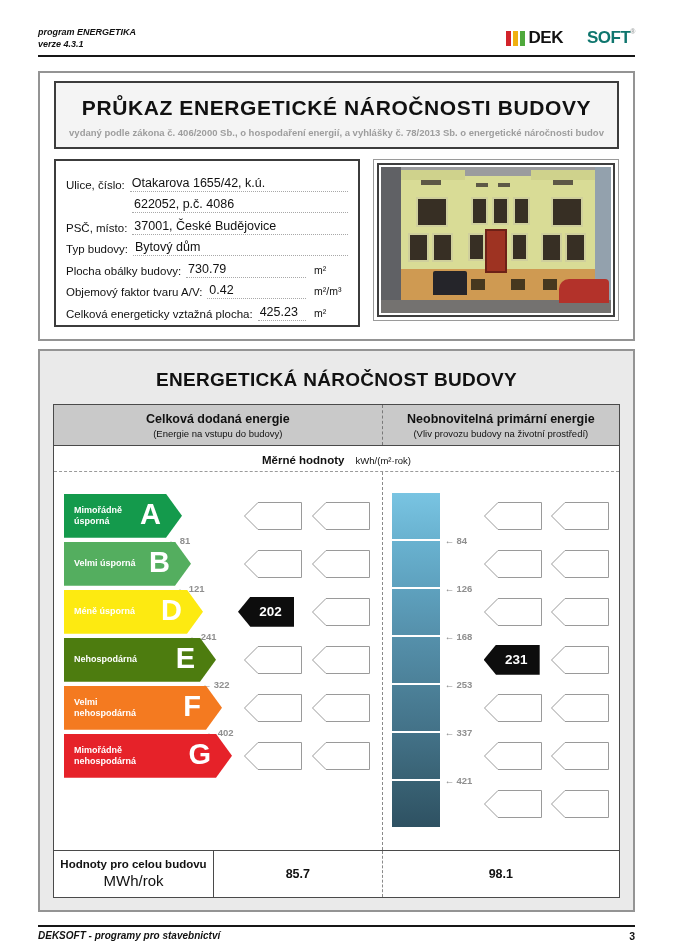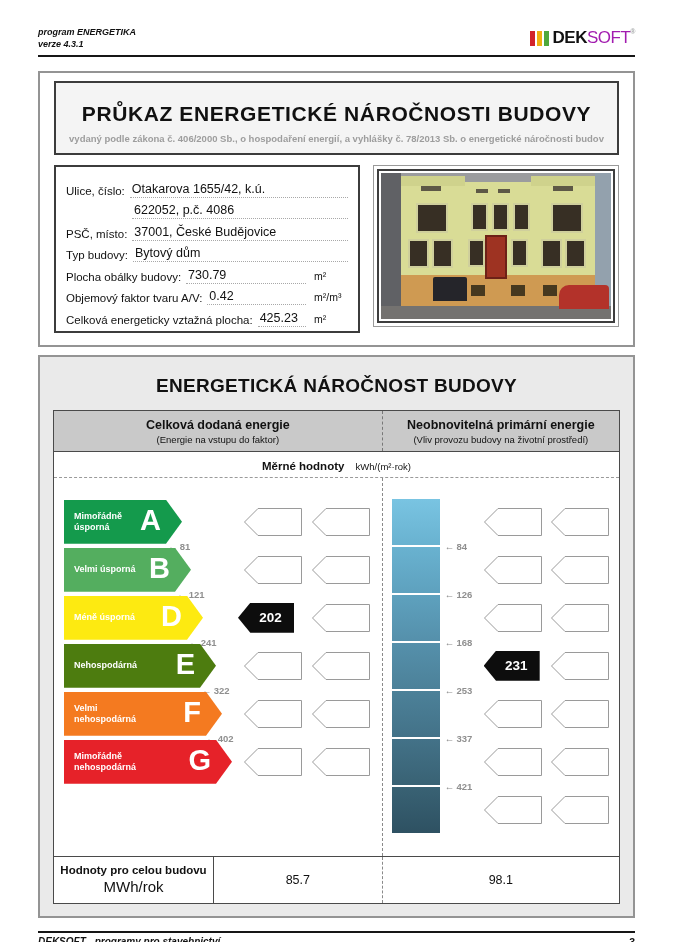--- a/index.html
+++ b/index.html
@@ -8,27 +8,27 @@
     padding:26px 38px 0;background:#ffffff;color:#111;
     font-family:"Liberation Sans",sans-serif;overflow:hidden;
   }
   
   .doc-header{display:flex;justify-content:space-between;align-items:flex-start;}
   .prog{font-size:9px;font-weight:bold;font-style:italic;line-height:1.35;}
   .logo{display:flex;align-items:center;gap:4px;margin-top:2px;}
   .logo-bars{display:flex;gap:2px;}
   .logo-bars span{width:5px;height:15px;display:block;}
   .logo-text{font-size:17px;font-weight:900;letter-spacing:-0.5px;}
-  .logo-soft{color:#a21caf;font-weight:400;}
+  .logo-soft{color:#0f766e;font-weight:700;margin-left:24px;}
   .logo-reg{font-size:7px;color:#a2a6a6;vertical-align:top;}
   hr.black{border:none;border-top:2px solid #161616;margin:5px 0 0;}
   
   .sec1{border:2px solid #949494;margin-top:14px;padding:8px 14px 12px;}
   .title-box{border:2px solid #3c3c3c;background:#f4f4f4;text-align:center;padding:13px 4px 9px;}
-  .title-box h1{margin:6px;font-size:21px;letter-spacing:0.6px;font-weight:bold;}
+  .title-box h1{margin:0;font-size:21px;letter-spacing:0.6px;font-weight:bold;}
   .subtitle{font-size:9.5px;font-weight:bold;color:#9d9d9d;margin-top:7px;}
   .info-row{display:flex;justify-content:space-between;margin-top:10px;align-items:center;}
   .info-box{border:2px solid #3c3c3c;width:306px;box-sizing:border-box;padding:9px 10px 4px;}
   .f-row{display:flex;align-items:flex-end;min-height:21.5px;font-size:11.5px;}
   .f-label{white-space:nowrap;padding-bottom:1px;}
   .f-val{flex:1;border-bottom:1px dotted #a8a8a8;font-weight:normal;font-size:12.5px;margin-left:5px;padding:0 0 1px 2px;white-space:nowrap;}
   .f-row.cont .f-val{margin-left:66px;}
   .f-unit{min-width:34px;font-size:10.5px;padding:0 0 2px 8px;}
   
   .photo-frame{border:1px solid #9a9a9a;padding:3px;background:#fff;align-self:flex-start;}
@@ -75,21 +75,21 @@
     clip-path:polygon(22% 0,100% 0,100% 100%,22% 100%,0 50%);
     display:flex;align-items:center;justify-content:center;padding-left:9px;box-sizing:border-box;
     font-size:13.5px;font-weight:bold;}
   .thr{position:absolute;bottom:-6px;font-size:9.5px;font-weight:bold;color:#8f8f8f;white-space:nowrap;}
   .thr::before{content:"\2190\00a0\00a0";letter-spacing:-1px;}
   .bseg{position:absolute;left:9px;top:1px;width:48px;height:46px;}
   .bottom{display:flex;border-top:1px solid #4a4a4a;min-height:46px;}
   .b-label{width:160px;box-sizing:border-box;border-right:1px solid #4a4a4a;text-align:center;padding:7px 4px 4px;}
   .b-title{font-size:11.5px;font-weight:bold;}
   .b-unit{font-size:15px;margin-top:2px;}
-  .b-v{display:flex;align-items:center;justify-content:center;font-weight:normal;font-size:12.5px;box-sizing:border-box;}
+  .b-v{display:flex;align-items:center;justify-content:center;font-weight:bold;font-size:12.5px;box-sizing:border-box;}
   .b-v1{width:calc(58% - 160px);}
   .b-v2{width:42%;border-left:1px dashed #8a8a8a;}
   
   .footer{margin-top:13px;}
   .foot-row{display:flex;justify-content:space-between;padding-top:3px;}
   .foot-left{font-size:10px;font-weight:bold;font-style:italic;}
   .foot-page{font-size:10.5px;font-weight:bold;}
 </style>
 </head>
 <body>
@@ -188,21 +188,21 @@
     </div>
   </div>
 </div>
 
 <div class="sec2">
   <h2>ENERGETICKÁ NÁROČNOST BUDOVY</h2>
   <div class="table-box">
     <div class="band">
       <div class="band-cell c1">
         <div class="band-title">Celková dodaná energie</div>
-        <div class="band-sub">(Energie na vstupu do faktor)</div>
+        <div class="band-sub">(Energie na vstupu do budovy)</div>
       </div>
       <div class="band-cell c2">
         <div class="band-title">Neobnovitelná primární energie</div>
         <div class="band-sub">(Vliv provozu budovy na životní prostředí)</div>
       </div>
     </div>
     <div class="unit-row">
       <span class="ul">Měrné hodnoty</span>
       <span class="uu">kWh/(m²·rok)</span>
     </div>

